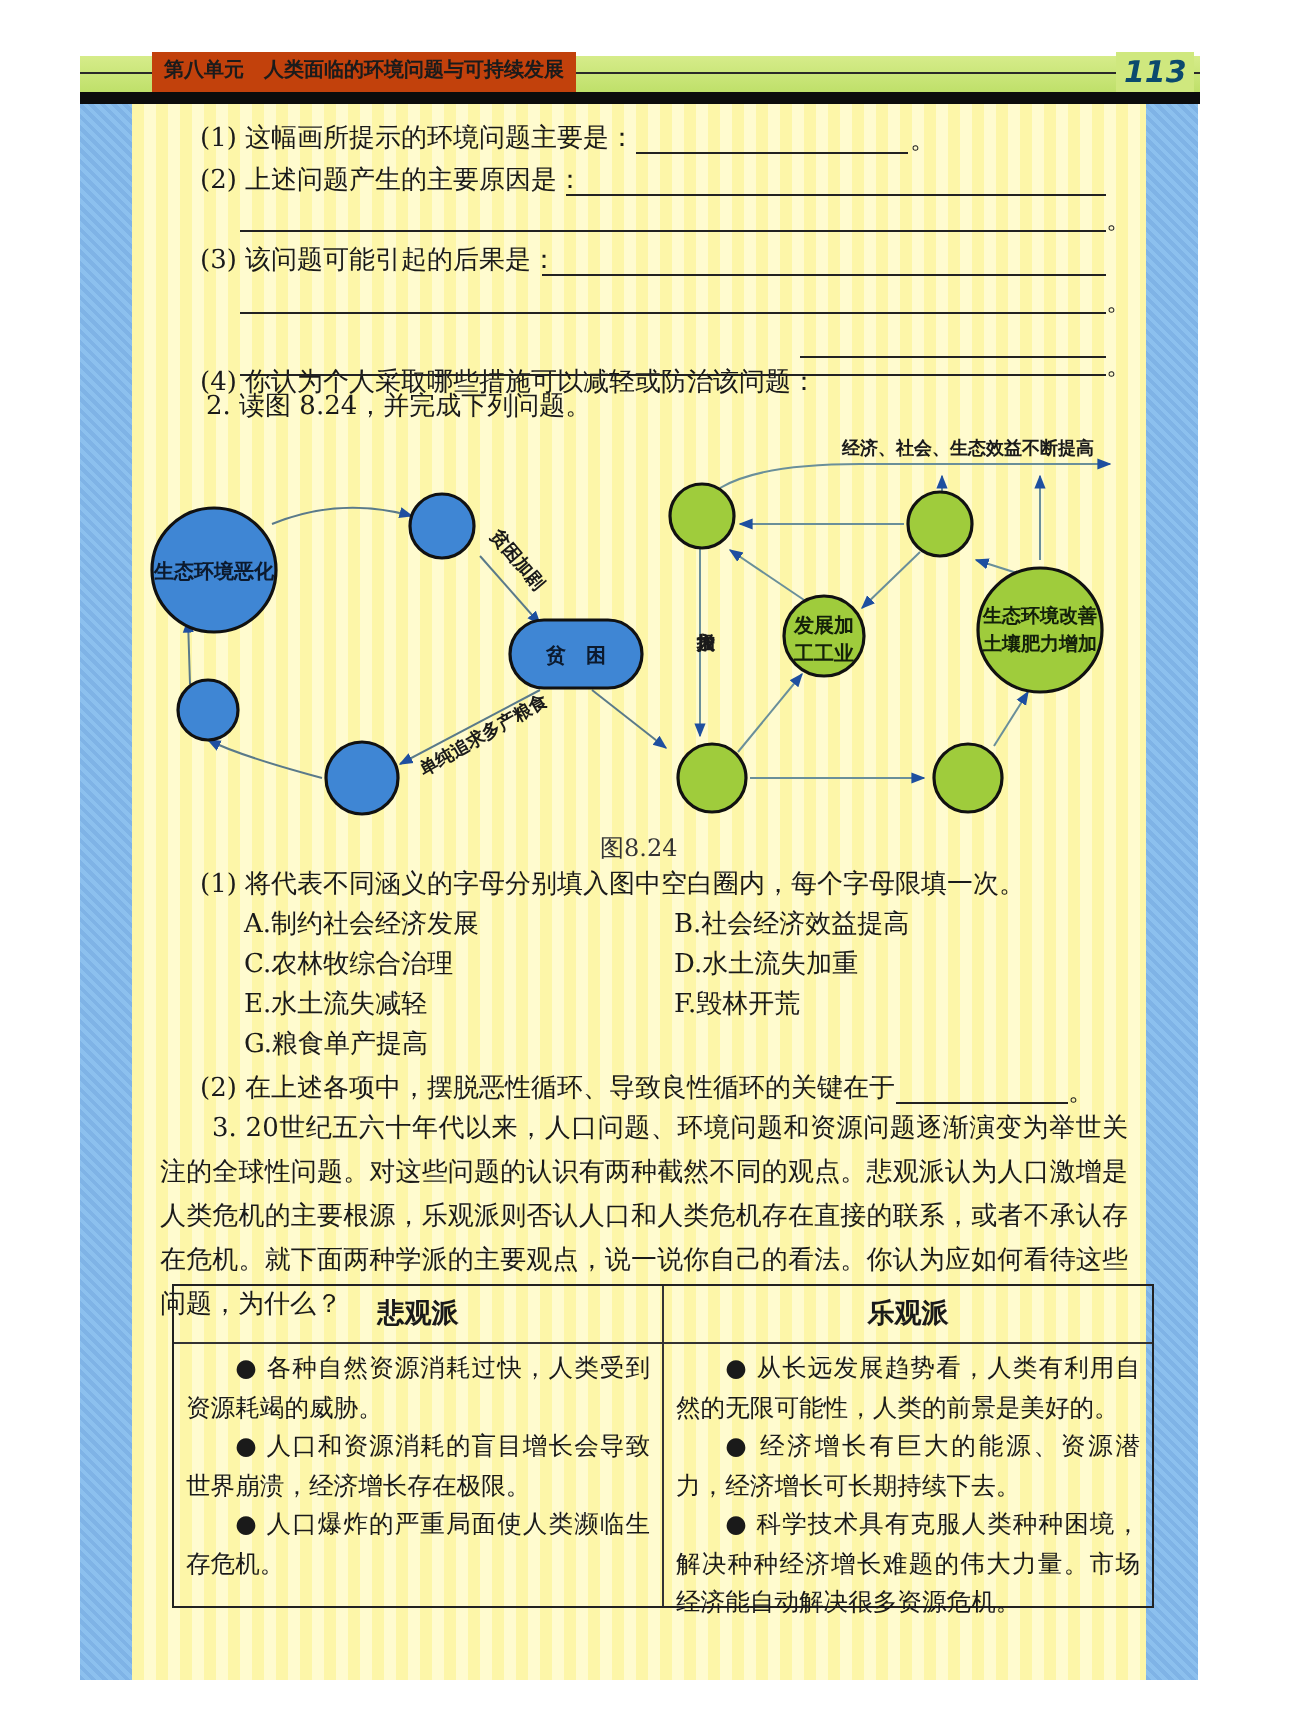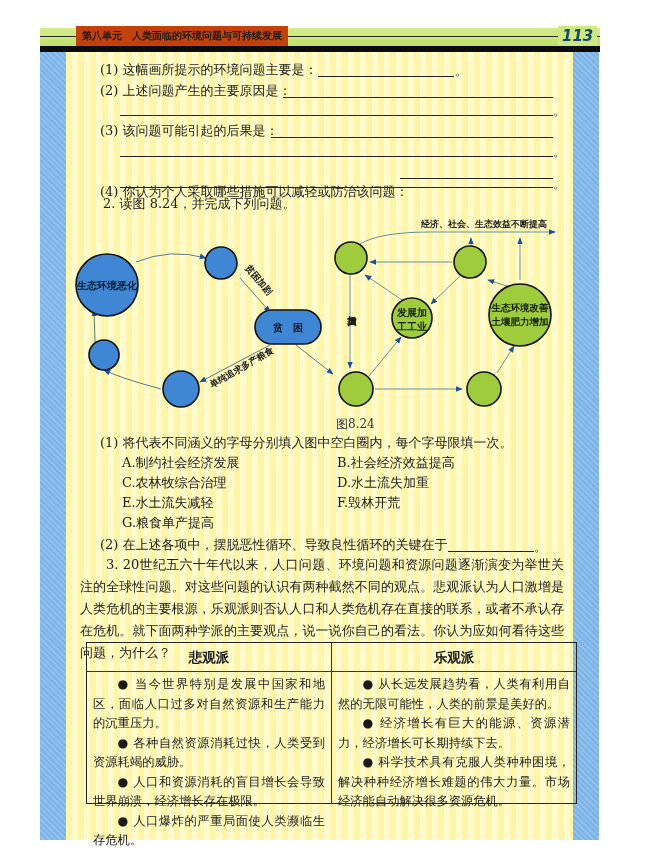--- a/index.html
+++ b/index.html
@@ -29,21 +29,21 @@
   }
   .side-left { left: 40px; width: 26px; height: 788px; }
   .side-right { left: 573px; width: 26px; height: 788px; }
   .page {
     position: absolute; left: 66px; top: 52px; width: 507px; height: 788px;
     background: repeating-linear-gradient(90deg, #fdf6a8 0 6px, #fffbcf 6px 12px);
   }
   .line { position: absolute; font-size: 13px; line-height: 18px; white-space: nowrap; }
   .blank { position: absolute; height: 0; border-bottom: 1px solid #222; }
   .period { position: absolute; font-size: 13px; line-height: 18px; }
-  .fig-caption { position: absolute; left: 300px; top: 416px; font-size: 12px; color: #333; margin-left: 36px; }
+  .fig-caption { position: absolute; left: 300px; top: 416px; font-size: 12px; color: #333; }
   .option { position: absolute; font-size: 13px; line-height: 18px; white-space: nowrap; }
   .para { position: absolute; left: 80px; width: 484px; font-size: 13px; line-height: 22px; text-align: justify; }
 
   
   .views-table {
     position: absolute; left: 74px; top: 642px; width: 491px; height: 162px;
     border: 1.5px solid #222; box-sizing: border-box; margin-left: 12px;
   }
   .views-table .col { position: absolute; top: 0; height: 100%; }
   .views-table .col.left { left: 0; width: 244px; border-right: 1px solid #333; }
@@ -169,21 +169,20 @@
 <div class="line" style="left:100px;top:536px;">(2)  在上述各项中，摆脱恶性循环、导致良性循环的关键在于</div>
 <div class="blank" style="left:448px;top:551px;width:86px;"></div>
 <div class="period" style="left:534px;top:538px;">。</div>
 
 <div class="para" style="top:554px;text-indent:2em;">3. 20世纪五六十年代以来，人口问题、环境问题和资源问题逐渐演变为举世关注的全球性问题。对这些问题的认识有两种截然不同的观点。悲观派认为人口激增是人类危机的主要根源，乐观派则否认人口和人类危机存在直接的联系，或者不承认存在危机。就下面两种学派的主要观点，说一说你自己的看法。你认为应如何看待这些问题，为什么？</div>
 
 <div class="views-table">
   <div class="col left">
     <div class="th">悲观派</div>
     <div class="cell">
-      <p>● 当今世界特别是发展中国家和地区，面临人口过多对自然资源和生产能力的沉重压力。</p>
       <p>● 各种自然资源消耗过快，人类受到资源耗竭的威胁。</p>
       <p>● 人口和资源消耗的盲目增长会导致世界崩溃，经济增长存在极限。</p>
       <p>● 人口爆炸的严重局面使人类濒临生存危机。</p>
     </div>
   </div>
   <div class="col right">
     <div class="th">乐观派</div>
     <div class="cell">
       <p>● 从长远发展趋势看，人类有利用自然的无限可能性，人类的前景是美好的。</p>
       <p>● 经济增长有巨大的能源、资源潜力，经济增长可长期持续下去。</p>

